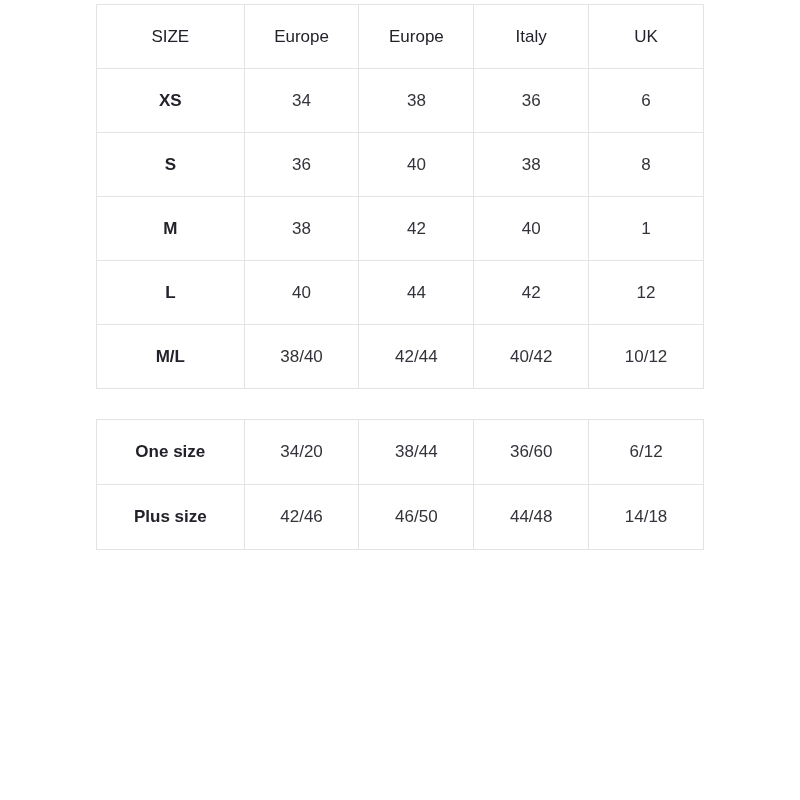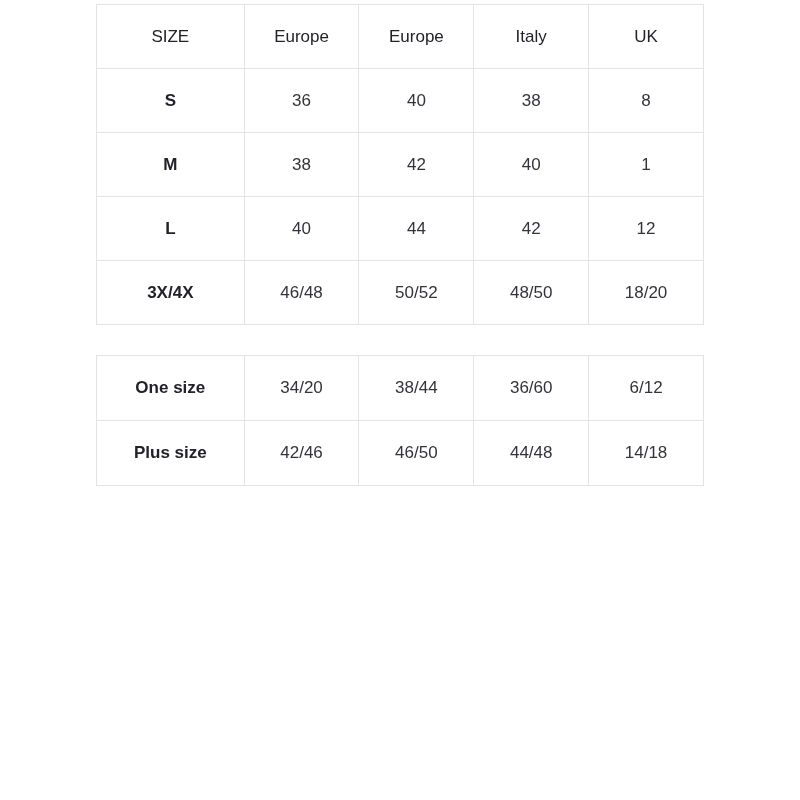--- a/index.html
+++ b/index.html
@@ -80,20 +80,27 @@
         <tr>
           <th>SIZE</th>
           <th>Europe</th>
           <th>Europe</th>
           <th>Italy</th>
           <th>UK</th>
         </tr>
       </thead>
       <tbody>
         <tr>
+          <td class="label-cell">XS</td>
+          <td>34</td>
+          <td>38</td>
+          <td>36</td>
+          <td>6</td>
+        </tr>
+        <tr>
           <td class="label-cell">S</td>
           <td>36</td>
           <td>40</td>
           <td>38</td>
           <td>8</td>
         </tr>
         <tr>
           <td class="label-cell">M</td>
           <td>38</td>
           <td>42</td>
@@ -101,25 +108,25 @@
           <td>1</td>
         </tr>
         <tr>
           <td class="label-cell">L</td>
           <td>40</td>
           <td>44</td>
           <td>42</td>
           <td>12</td>
         </tr>
         <tr>
-          <td class="label-cell">3X/4X</td>
-          <td>46/48</td>
-          <td>50/52</td>
-          <td>48/50</td>
-          <td>18/20</td>
+          <td class="label-cell">M/L</td>
+          <td>38/40</td>
+          <td>42/44</td>
+          <td>40/42</td>
+          <td>10/12</td>
         </tr>
       </tbody>
     </table>
   </div>
 
   <div class="secondary-table-wrap">
     <table class="size-table">
       <colgroup>
         <col class="c-label">
         <col class="c-val">

